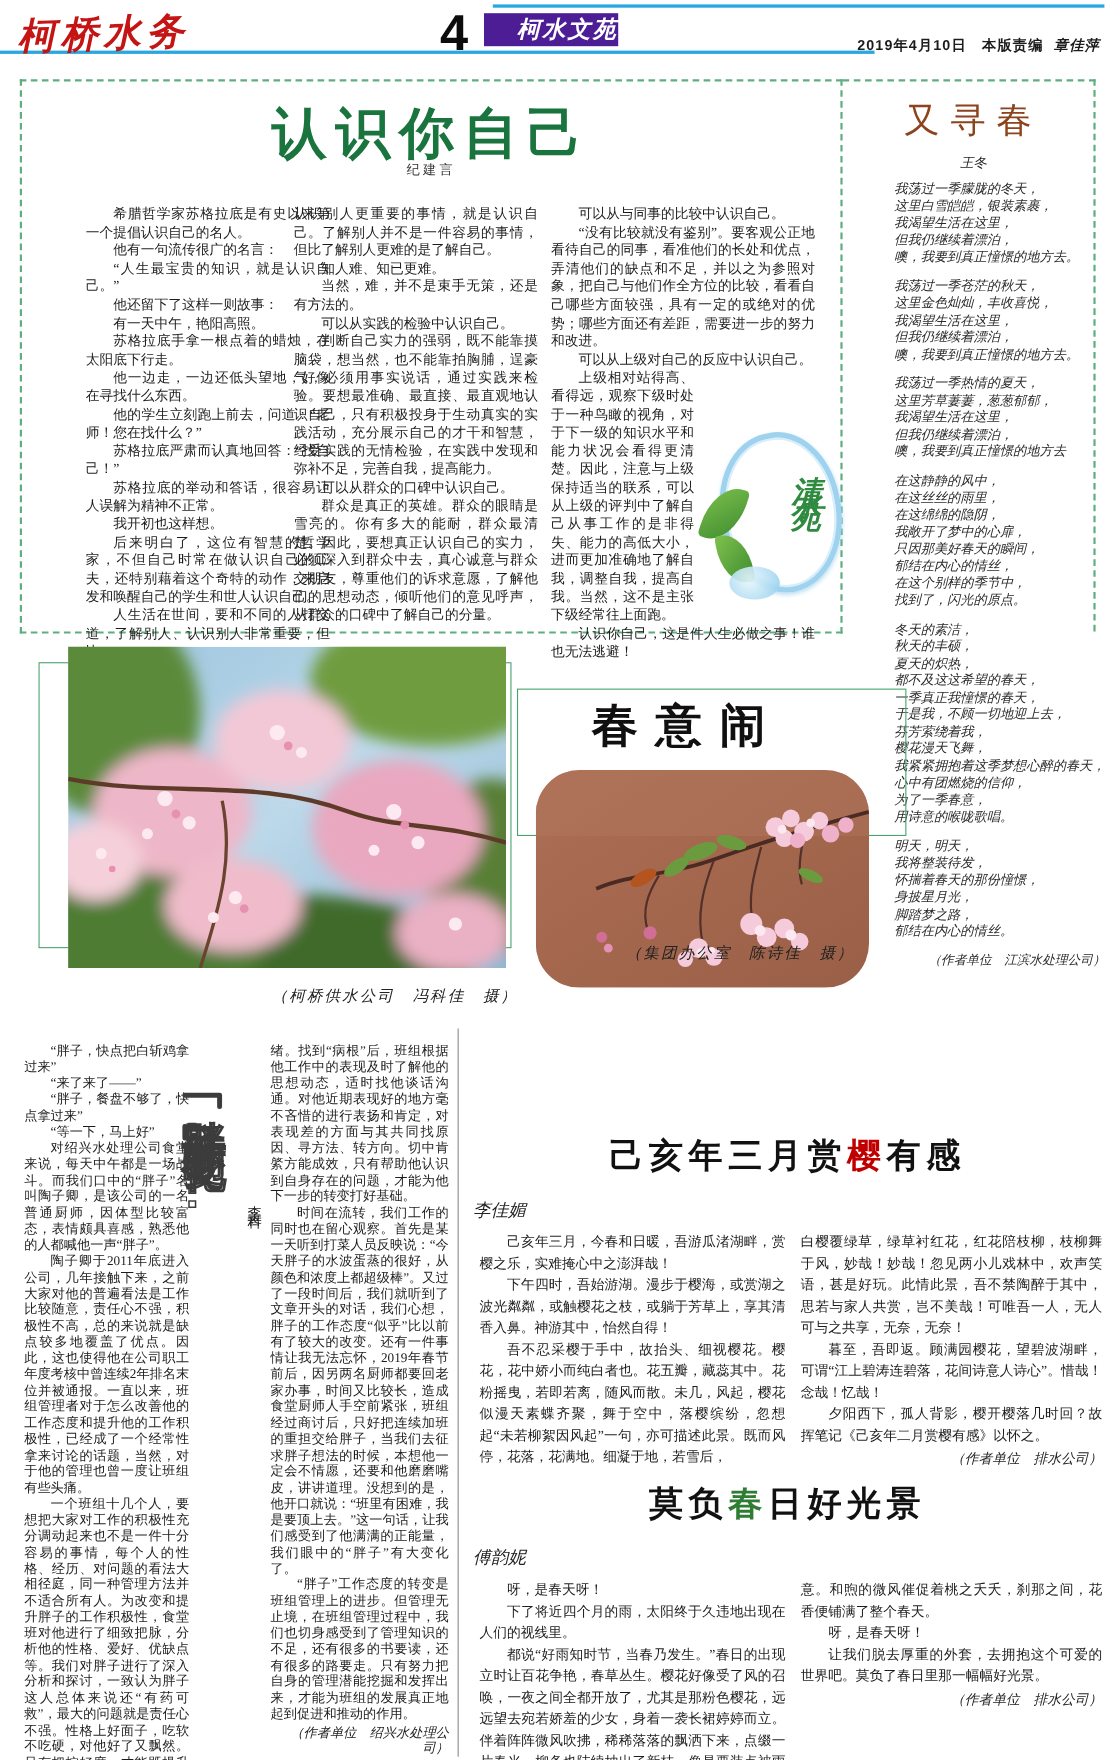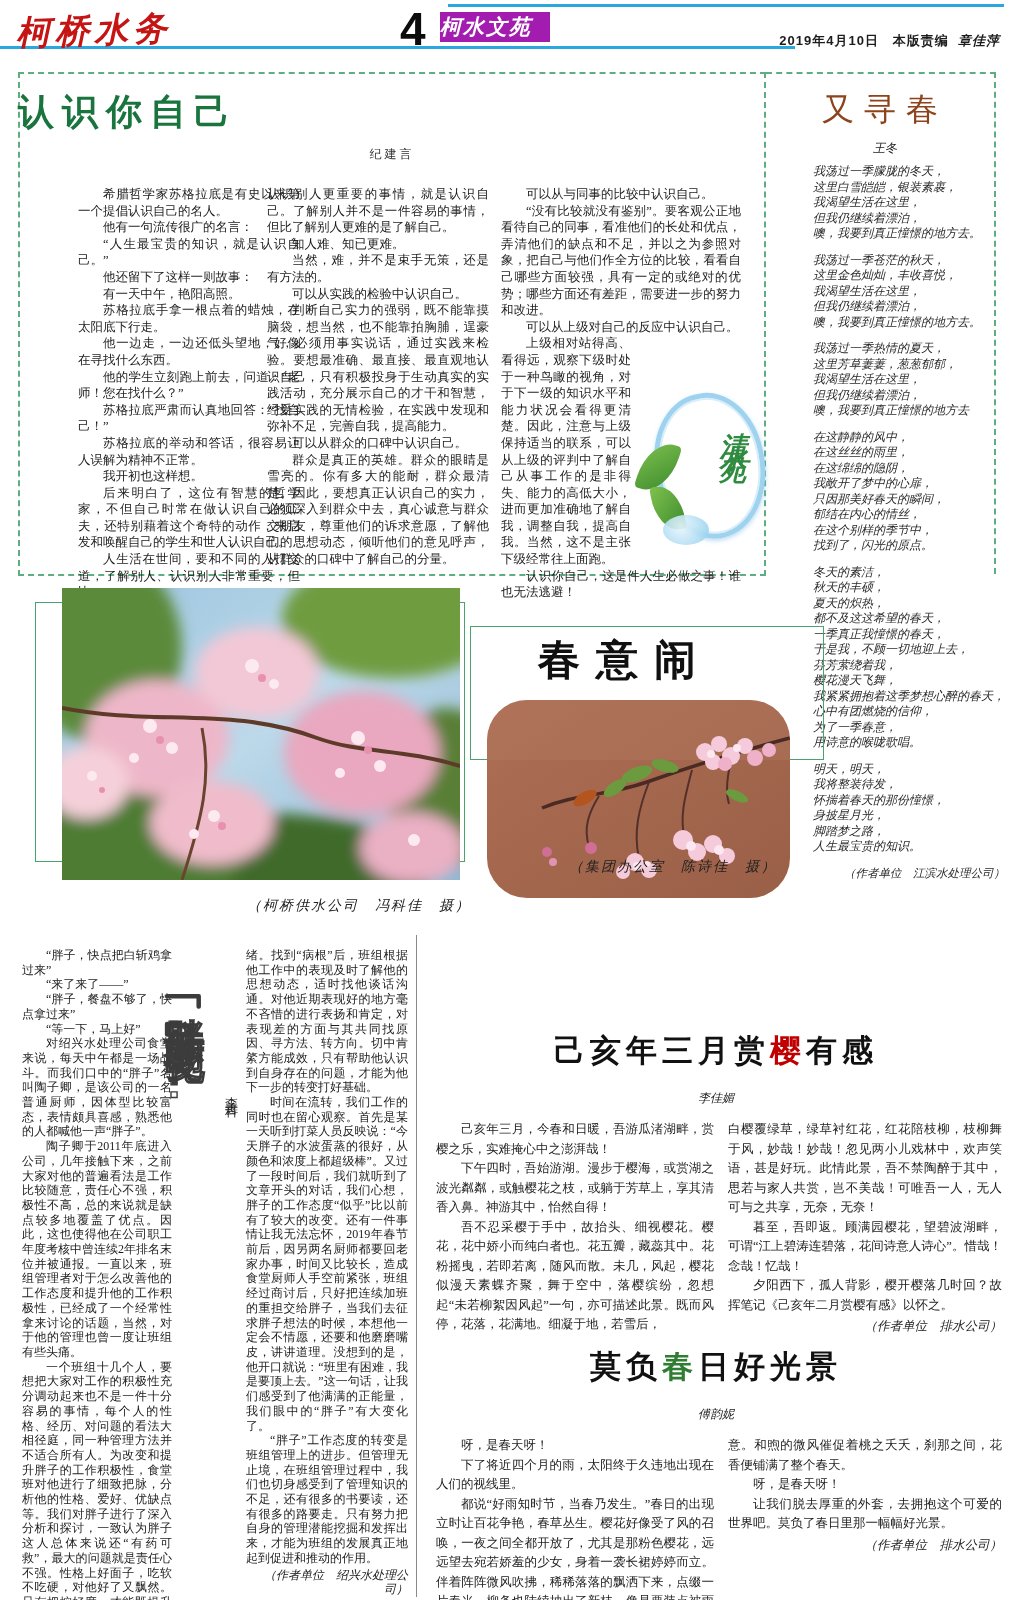--- a/index.html
+++ b/index.html
@@ -8,30 +8,30 @@
     font-family:"Liberation Serif","DejaVu Serif",serif;color:#1c1c1c;
     -webkit-font-smoothing:antialiased;
   }
   .abs{position:absolute;}
   
   .masthead{left:16px;top:8px;font-size:34px;font-weight:bold;font-style:italic;
     color:#c41414;letter-spacing:5px;font-family:"Liberation Serif",serif;transform:rotate(-2deg);}
   .topline{top:4px;left:448px;width:556px;height:3px;background:#29a7de;}
   .botline{top:46px;left:0;width:795px;height:3px;background:#29a7de;}
   .pagenum{left:400px;top:2px;font-size:46px;font-weight:bold;font-family:"Liberation Sans","DejaVu Sans",sans-serif;color:#0c0c0c;}
-  .section-badge{left:440px;top:12px;width:110px;height:30px;background:#a21caf;color:#fff;
-    font-size:21px;font-weight:bold;font-style:italic;letter-spacing:2px;line-height:30px;text-align:left;
+  .section-badge{left:440px;top:12px;width:122px;height:30px;background:#4c1d95;color:#fff;
+    font-size:21px;font-weight:bold;font-style:italic;letter-spacing:2px;line-height:30px;text-align:right;
     font-family:"Liberation Serif",serif;}
   .dateline{right:10px;top:32px;font-size:13px;font-weight:bold;letter-spacing:1px;
     font-family:"Liberation Sans","DejaVu Sans",sans-serif;}
   .dateline .editor-name{font-weight:bold;font-style:italic;font-family:"Liberation Serif",serif;}
   
   .feature-box{left:18px;top:72px;width:744px;height:500px;border:2px dashed #5fae80;}
   .poem-box{left:766px;top:72px;width:228px;height:500px;border-top:2px dashed #5fae80;border-right:2px dashed #5fae80;}
-  .main-title{left:18px;top:88px;width:748px;text-align:left;font-size:36px;font-weight:bold;
+  .main-title{left:18px;top:88px;width:748px;text-align:center;font-size:50px;font-weight:bold;
     color:#19743e;letter-spacing:8px;font-family:"Liberation Sans","DejaVu Sans",sans-serif;}
   .main-author{left:18px;top:146px;width:748px;text-align:center;font-size:12px;color:#333;letter-spacing:3px;}
   .ncol{font-size:12.5px;line-height:16.6px;text-align:justify;}
   .col1{left:39px;top:186px;width:222px;margin-left:39px;}
   .col2{left:267px;top:186px;width:222px;}
   .col3{left:501px;top:186px;width:240px;}
   .para{margin:0;text-indent:2em;text-align:justify;}
   .cont .para:first-child{text-indent:0;}
   
   .qsy-float{float:right;width:128px;height:150px;margin:58px -26px 2px 8px;position:relative;}
@@ -73,21 +73,21 @@
     font-family:"Liberation Sans","DejaVu Sans",sans-serif;}
   .fatty-author{left:222px;top:1086px;writing-mode:vertical-rl;font-size:13px;letter-spacing:4px;color:#222;}
   .attr-line{text-align:right;font-style:italic;text-indent:0;margin-top:2px;}
   
   .br-title{left:430px;width:572px;text-align:center;font-size:31px;font-weight:bold;letter-spacing:5px;
     color:#111;font-family:"Liberation Sans","DejaVu Sans",sans-serif;}
   .t-sakura{top:1030px;}
   .t-spring{top:1346px;}
   .accent-red{color:#c00000;}
   .accent-green{color:#2e7d32;}
-  .br-author{left:430px;width:572px;text-align:center;font-size:12px;font-style:italic;color:#222;}
+  .br-author{left:430px;width:572px;font-size:16px;font-style:italic;color:#222;}
   .a-sakura{top:1090px;}
   .a-spring{top:1406px;}
   .bcol{font-size:12.5px;line-height:19.5px;text-align:justify;}
   .sak1{left:436px;top:1120px;width:278px;}
   .sak2{left:728px;top:1120px;width:274px;}
   .spr1{left:436px;top:1436px;width:278px;}
   .spr2{left:728px;top:1436px;width:274px;}
 </style>
 </head>
 <body>
@@ -202,21 +202,21 @@
         <div class="poem-line">心中有团燃烧的信仰，</div>
         <div class="poem-line">为了一季春意，</div>
         <div class="poem-line">用诗意的喉咙歌唱。</div>
       </div>
       <div class="poem-line-group">
         <div class="poem-line">明天，明天，</div>
         <div class="poem-line">我将整装待发，</div>
         <div class="poem-line">怀揣着春天的那份憧憬，</div>
         <div class="poem-line">身披星月光，</div>
         <div class="poem-line">脚踏梦之路，</div>
-        <div class="poem-line">人生最宝贵的知识。</div>
+        <div class="poem-line">郁结在内心的情丝。</div>
       </div>
     </div>
   <div class="poem-attr">（作者单位　江滨水处理公司）</div>
 </div>
 
 <div class="abs gframe left"></div>
 <div class="abs gframe right"></div>
 
 <div class="abs photo-left">
   <svg width="398" height="292" viewBox="0 0 398 292" xmlns="http://www.w3.org/2000/svg">

